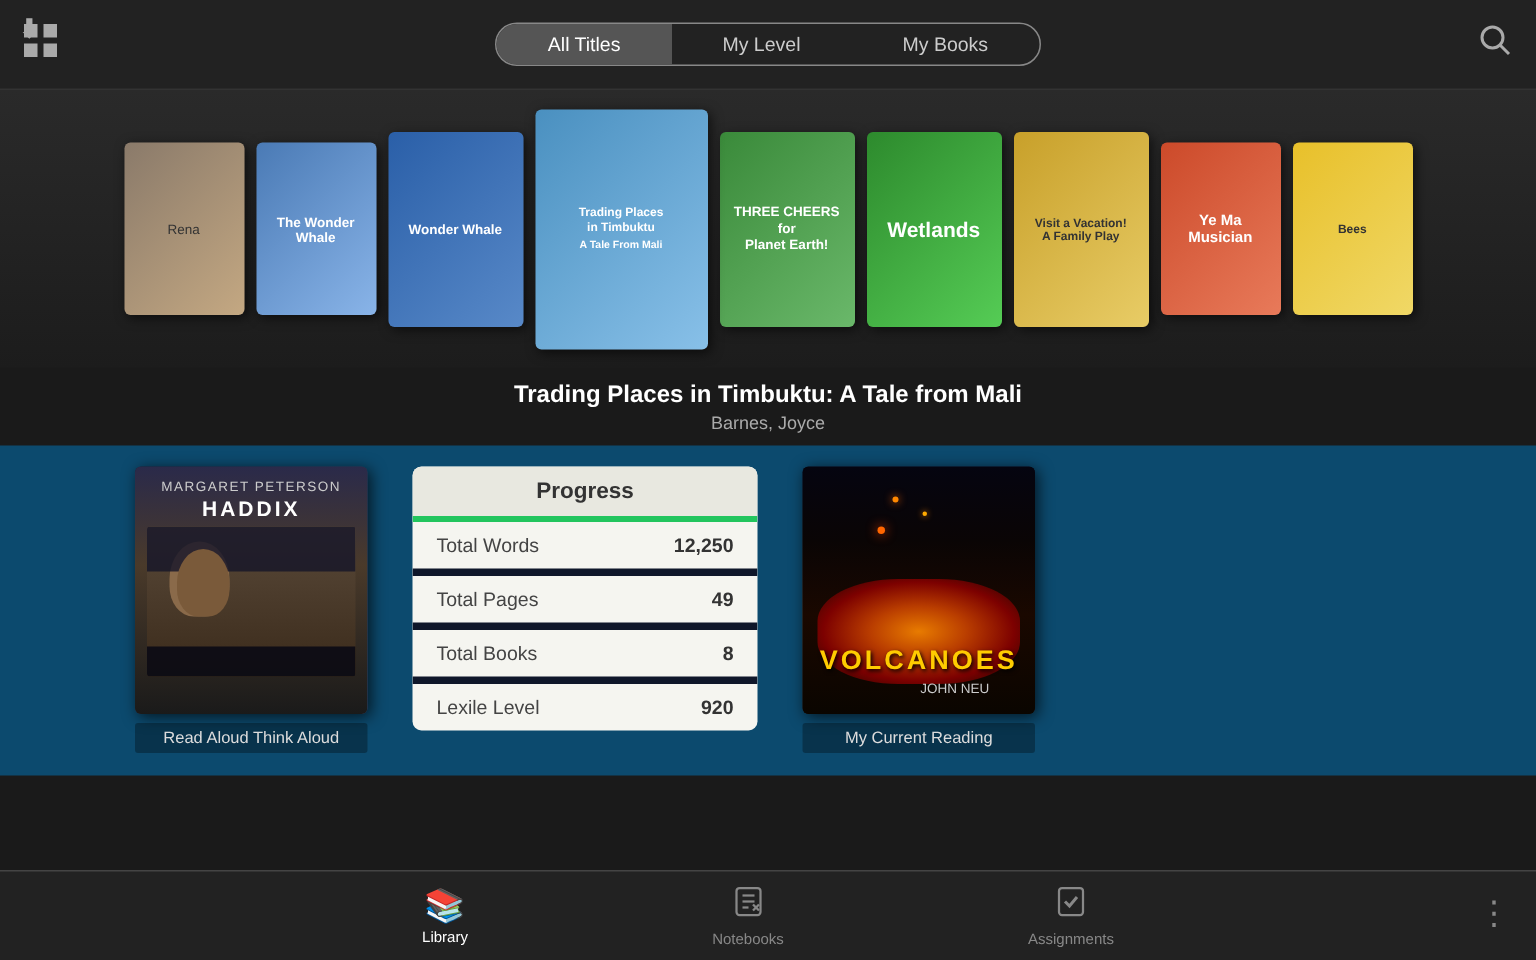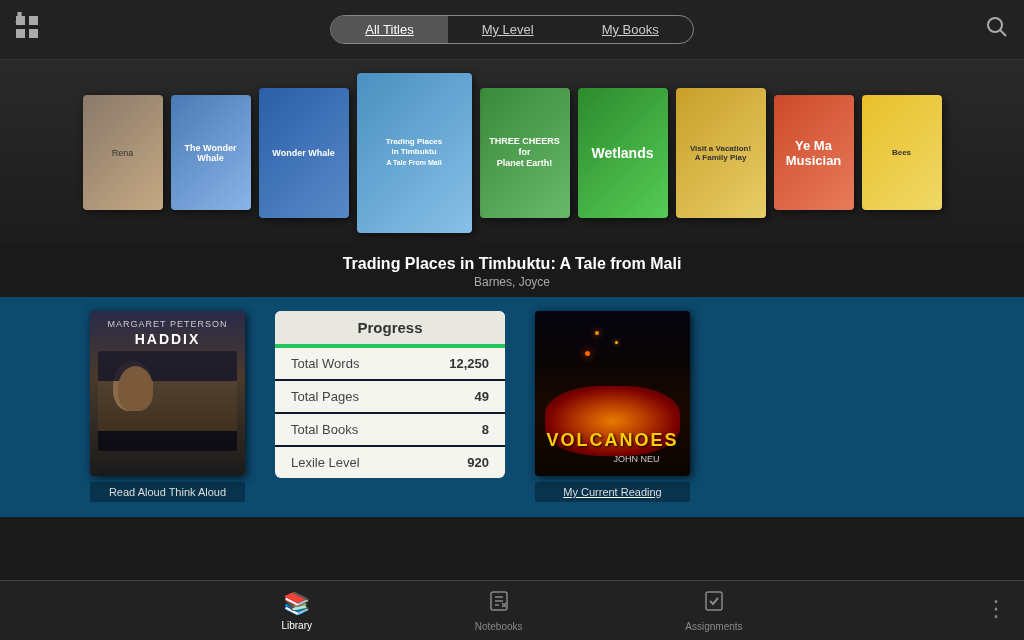--- a/index.html
+++ b/index.html
@@ -36,21 +36,20 @@
       overflow: hidden;
     }
     .filter-tab {
       padding: 6px 34px;
       font-size: 13px;
       cursor: pointer;
       background: transparent;
       color: #ccc;
       border: none;
       outline: none;
-      text-decoration: underline;
     }
     .filter-tab.active {
       background: #555;
       color: #fff;
     }
     #search-icon {
       font-size: 20px;
       color: #aaa;
       cursor: pointer;
     }
@@ -205,32 +204,31 @@
       padding: 8px;
       font-size: 15px;
       font-weight: bold;
       color: #333;
       border-bottom: 4px solid #22c55e;
     }
     .progress-row {
       display: flex;
       justify-content: space-between;
       padding: 8px 16px;
-      border-bottom: 2px solid #0f172a;
+      border-bottom: 5px solid #0f172a;
       font-size: 13px;
     }
     .progress-row:last-child { border-bottom: none; }
     .progress-label { color: #444; }
     .progress-value { color: #333; font-weight: bold; }
 
     
     #right-book {
       width: 155px;
       flex-shrink: 0;
-      text-decoration: underline;
     }
     #volcanoes-cover {
       width: 155px;
       height: 165px;
       background: linear-gradient(to bottom, #0a0a1a 0%, #1a0a05 30%, #3a1a05 60%, #1a0a05 100%);
       border-radius: 4px;
       overflow: hidden;
       position: relative;
       cursor: pointer;
       box-shadow: 2px 2px 10px rgba(0,0,0,0.7);
@@ -381,21 +379,21 @@
 
     <div class="book-cover medium book-wetlands">
       <span style="font-size:14px;font-weight:bold;">Wetlands</span>
     </div>
 
     <div class="book-cover medium book-vacation">
       <div style="font-size:8px;font-weight:bold;text-align:center;">Visit a Vacation!<br>A Family Play</div>
     </div>
 
     <div class="book-cover small book-musician">
-      <span style="font-size:13px;font-weight:bold;text-align:center;">Ye Ma Musician</span>
+      <span style="font-size:10px;font-weight:bold;text-align:center;">Ye Ma Musician</span>
     </div>
 
     <div class="book-cover small book-bees">
       <span style="font-size:8px;font-weight:bold;text-align:center;">Bees</span>
     </div>
   </div>
 </div>
 
 <div id="title-section">
   <div id="book-title">Trading Places in Timbuktu: A Tale from Mali</div>

